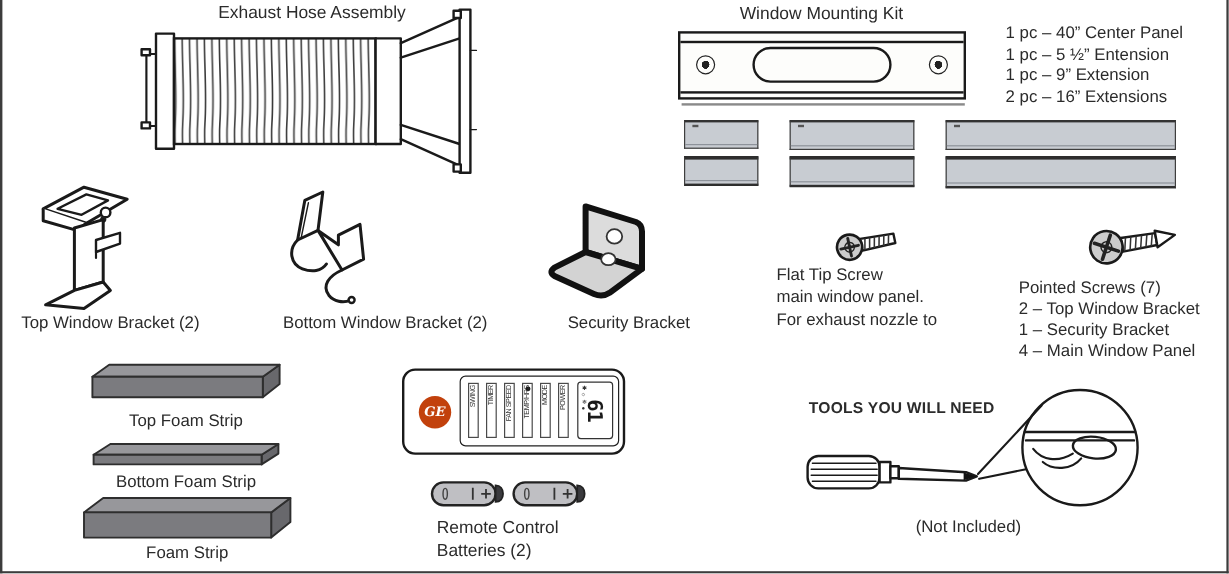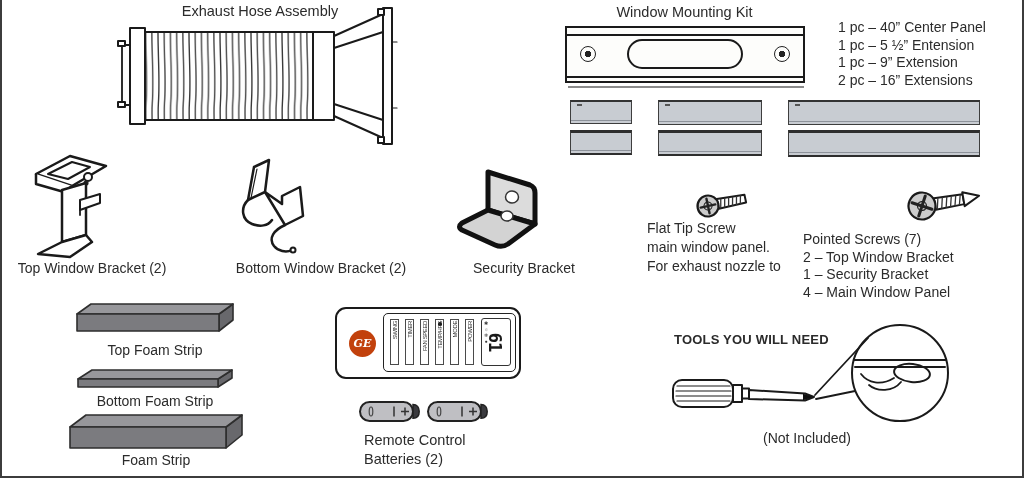--- a/index.html
+++ b/index.html
@@ -152,21 +152,21 @@
   <svg style="left:900px;top:170px;" width="85" height="55" viewBox="0 0 85 55">
     <g transform="rotate(-10 20 36)">
       <path class="wh" d="M33,30.5 L62,31.5 L62,41.5 L33,42 Z" stroke-width="1.8"></path>
       <path class="thread" d="M37,31 l-2.5,11 M41.5,31 l-2.5,11 M46,31.3 l-2.5,10.5 M50.5,31.5 l-2.5,10.3 M55,31.6 l-2.5,10 M59.5,31.8 l-2.5,9.7"></path>
       <path class="wh" d="M62,29.5 L78,35.8 L62,43.5 Z" stroke-width="2"></path>
       <circle class="grayfill" cx="20" cy="36" r="13.5"></circle>
       <path d="M20,25.5 V46.5 M9.5,36 H30.5" stroke="#222" stroke-width="3" stroke-linecap="round" fill="none" transform="rotate(28 20 36)"></path>
       <circle cx="20" cy="36" r="4.5" fill="none" stroke="#222" stroke-width="1.2"></circle>
     </g>
   </svg>
-  <div class="t" style="left:801px;top:231px;line-height:17.5px;">
+  <div class="t" style="left:847px;top:231px;line-height:17.5px;">
     <div>Pointed Screws (7)</div>
     <div>2 – Top Window Bracket</div>
     <div>1 – Security Bracket</div>
     <div>4 – Main Window Panel</div>
   </div>
 
   <svg style="left:75px;top:303px;" width="156" height="29" viewBox="0 0 156 29">
     <polygon class="f-side" points="142,11 156,1 156,17 142,28"></polygon>
     <polygon class="f-top" points="0,11 14,1 156,1 142,11"></polygon>
     <polygon class="f-front" points="0,11 142,11 142,28 0,28"></polygon>

